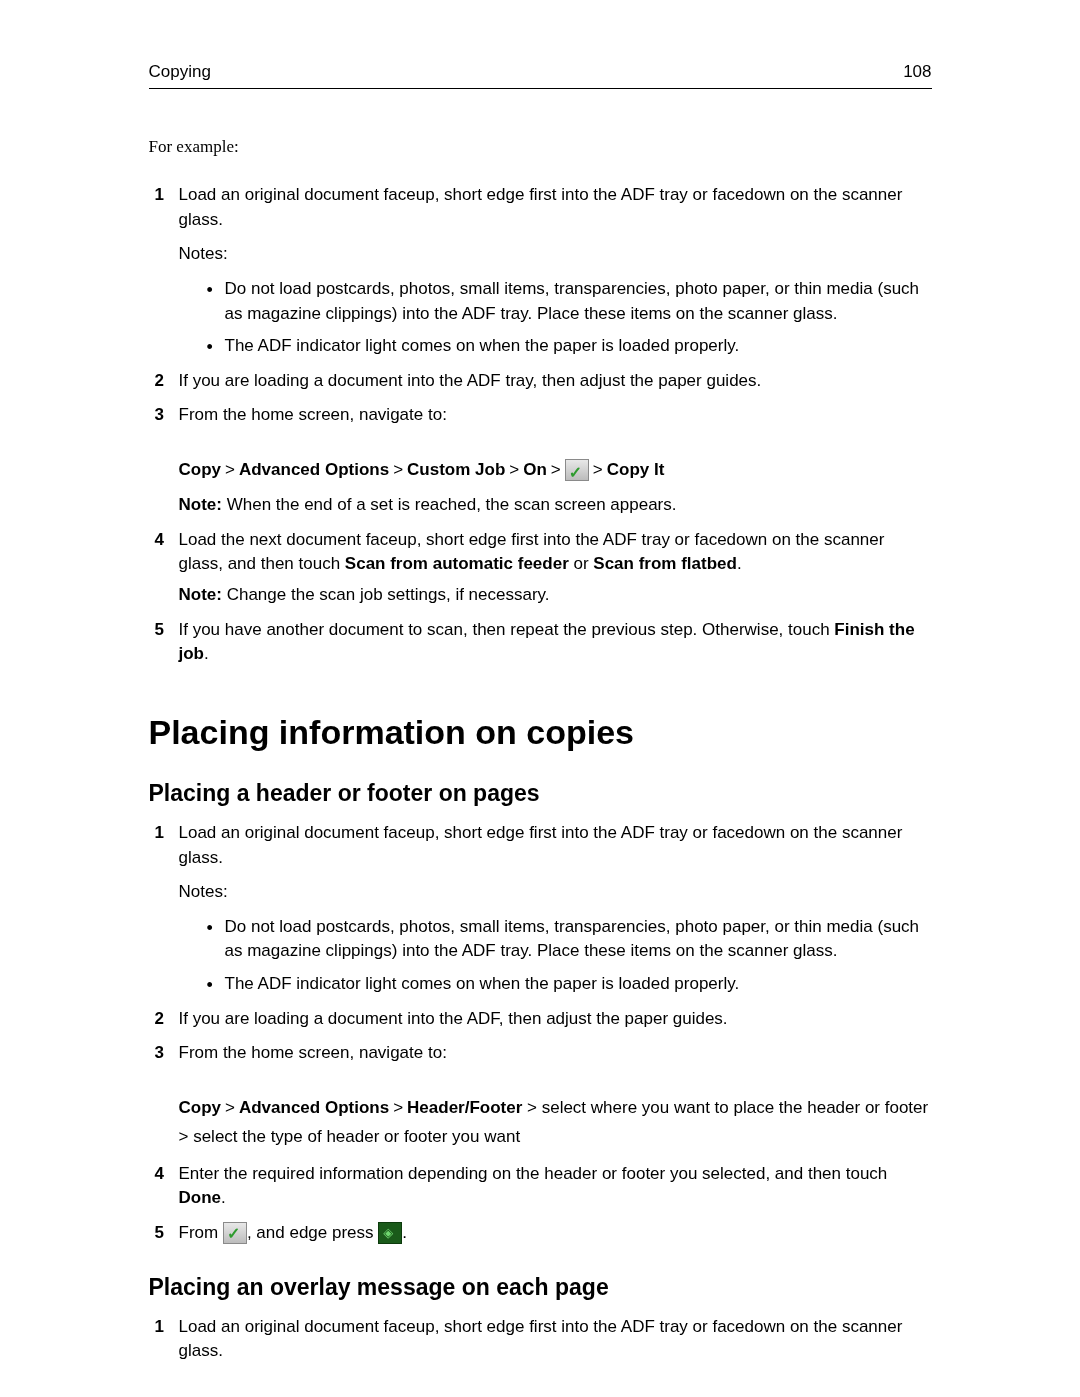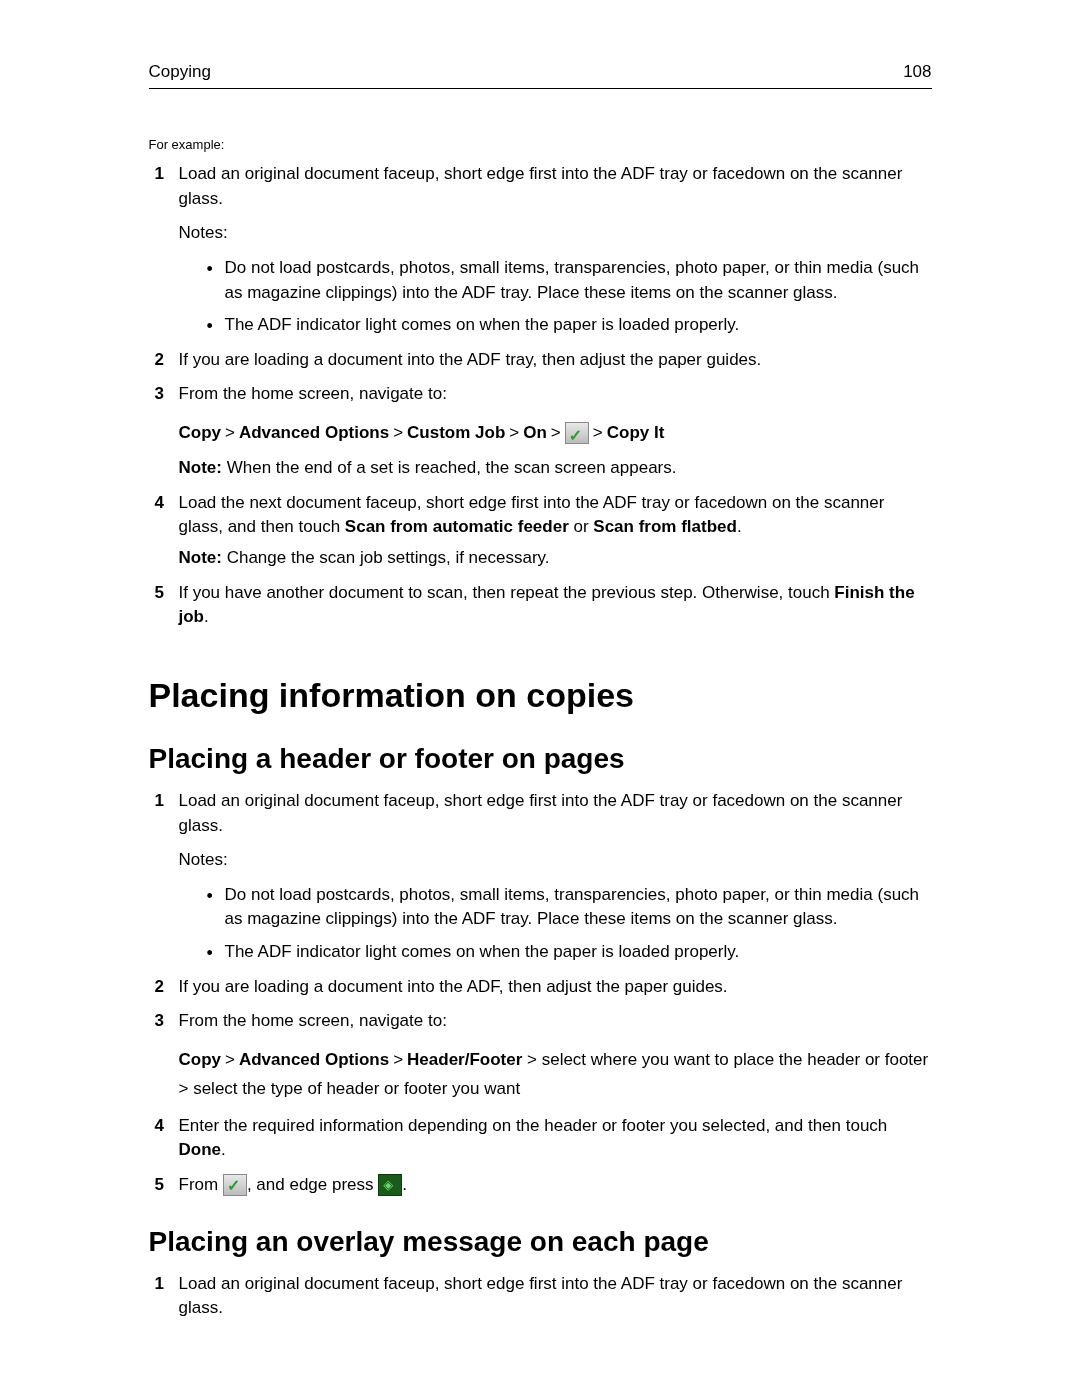--- a/index.html
+++ b/index.html
@@ -17,22 +17,23 @@
   }
   .header-row {
     display: flex;
     justify-content: space-between;
     font-size: 17px;
     padding-bottom: 6px;
     border-bottom: 1px solid #000;
     margin-bottom: 48px;
   }
   .intro {
-    font-size: 13px;
-    margin-bottom: 10px;
+    font-size: 17px;
+    margin-bottom: 26px;
+    font-family: Liberation Serif, serif;
   }
   ol.main-list {
     list-style: none;
     padding: 0;
     margin: 0;
     counter-reset: mainli;
   }
   ol.main-list > li {
     counter-increment: mainli;
     position: relative;
@@ -63,33 +64,33 @@
     line-height: 1.45;
   }
   ul.bullets > li::before {
     content: "•";
     position: absolute;
     left: 0;
     top: 0;
     font-size: 18px;
   }
   .nav-path {
-    margin: 12px 0 8px 0;
+    margin: 28px 0 8px 0;
     line-height: 1.7;
   }
   .nav-path b { font-weight: bold; }
   .gt { margin: 0 4px; }
   .subnote { margin: 6px 0 10px 0; }
   h1.section-h1 {
     font-size: 34px;
     font-weight: bold;
     margin: 46px 0 26px 0;
   }
   h2.section-h2 {
-    font-size: 28px;
+    font-size: 23px;
     font-weight: bold;
     margin: 28px 0 14px 0;
   }
   .para {
     font-size: 17px;
     line-height: 1.45;
     margin-bottom: 12px;
   }
   .icon-box {
     display: inline-block;

